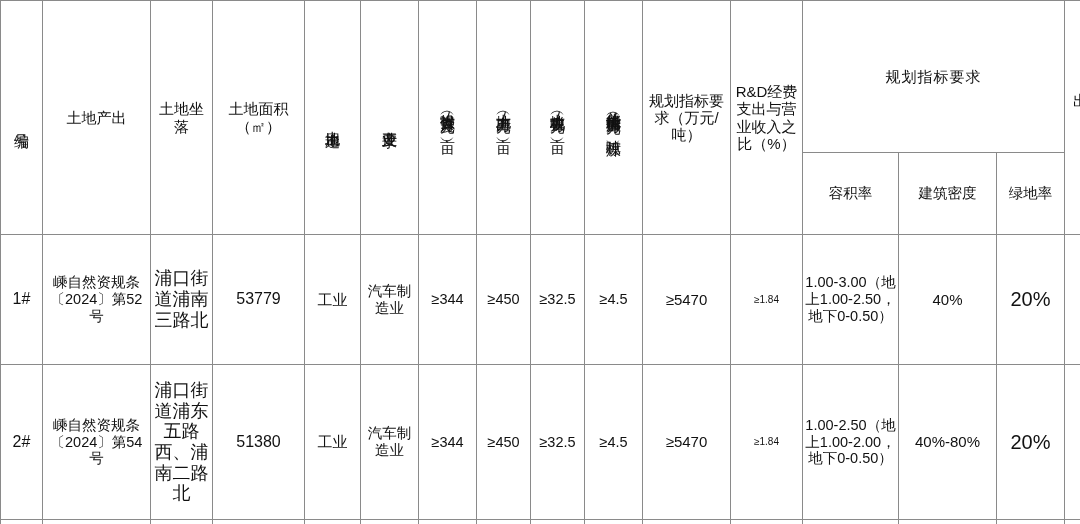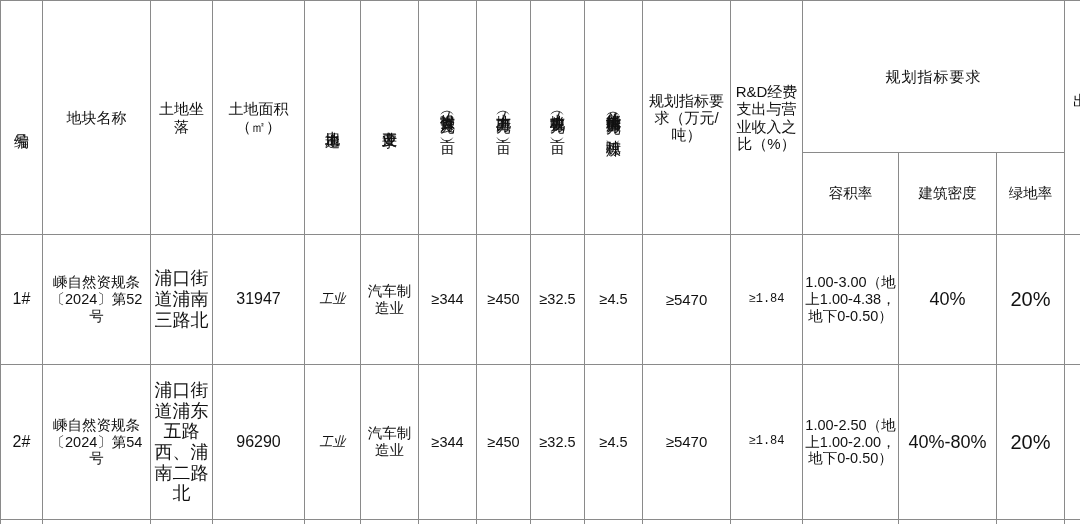--- a/index.html
+++ b/index.html
@@ -54,27 +54,27 @@
 
   tbody td {
     font-size: 15px;
   }
   tbody tr { height: 130px; }
 
   .num-col { font-size: 16px; }
   .name-cell { font-size: 14.5px; line-height: 1.3; margin-left: 12px; }
   .loc-cell { font-size: 18px; line-height: 1.3; }
   .area-cell { font-size: 16px; }
-  .use-cell { font-size: 13px; font-style: italic; }
+  .use-cell { font-size: 15px; }
   .ind-cell { font-size: 14.5px; line-height: 1.25; }
   .ge-cell { font-size: 14.5px; line-height: 1.2; margin-left: 46px; }
   .emis-cell { font-size: 15px; }
-  .rd-cell { font-size: 12px; line-height: 1.2; font-family: Liberation Mono, monospace; }
+  .rd-cell { font-size: 10px; line-height: 1.2; }
   .far-cell { font-size: 14.5px; line-height: 1.3; }
-  .dens-cell { font-size: 18px; }
+  .dens-cell { font-size: 15px; }
   .green-cell { font-size: 20px; }
   .years-cell { font-size: 15px; }
 
   
   col.c-no      { width: 42px; }
   col.c-name    { width: 108px; }
   col.c-loc     { width: 62px; }
   col.c-area    { width: 92px; }
   col.c-use     { width: 56px; }
   col.c-ind     { width: 58px; }
@@ -114,21 +114,21 @@
         <col class="c-dens">
         <col class="c-green">
         <col class="c-years">
     </colgroup>
     <thead>
       <tr style="height:152px;">
         <th rowspan="2">
           <span class="vtext">编号</span>
         </th>
         <th rowspan="2">
-          <span>地块名称</span>
+          <span>土地产出</span>
         </th>
         <th rowspan="2">
           <span>土地坐落</span>
         </th>
         <th rowspan="2">
           <span>土地面积（㎡）</span>
         </th>
         <th rowspan="2">
           <span class="vtext">土地用途</span>
         </th>
@@ -170,39 +170,39 @@
         <th class="sub-head">
           <span>绿地率</span>
         </th>
       </tr>
     </thead>
     <tbody>
       <tr>
         <td class="num-col">1#</td>
         <td class="name-cell">嵊自然资规条〔2024〕第52号</td>
         <td class="loc-cell">浦口街道浦南三路北</td>
-        <td class="area-cell">31947</td>
+        <td class="area-cell">53779</td>
         <td class="use-cell">工业</td>
         <td class="ind-cell">汽车制造业</td>
         <td class="ge-cell">≥344</td>
         <td class="ge-cell">≥450</td>
         <td class="ge-cell">≥32.5</td>
         <td class="ge-cell">≥4.5</td>
         <td class="emis-cell">≥5470</td>
         <td class="rd-cell">≥1.84</td>
-        <td class="far-cell">1.00-3.00（地上1.00-4.38，地下0-0.50）</td>
+        <td class="far-cell">1.00-3.00（地上1.00-2.50，地下0-0.50）</td>
         <td class="dens-cell">40%</td>
         <td class="green-cell">20%</td>
         <td class="years-cell">50</td>
       </tr>
       <tr style="height:155px;">
         <td class="num-col">2#</td>
         <td class="name-cell">嵊自然资规条〔2024〕第54号</td>
         <td class="loc-cell">浦口街道浦东五路西、浦南二路北</td>
-        <td class="area-cell">96290</td>
+        <td class="area-cell">51380</td>
         <td class="use-cell">工业</td>
         <td class="ind-cell">汽车制造业</td>
         <td class="ge-cell">≥344</td>
         <td class="ge-cell">≥450</td>
         <td class="ge-cell">≥32.5</td>
         <td class="ge-cell">≥4.5</td>
         <td class="emis-cell">≥5470</td>
         <td class="rd-cell">≥1.84</td>
         <td class="far-cell">1.00-2.50（地上1.00-2.00，地下0-0.50）</td>
         <td class="dens-cell">40%-80%</td>

